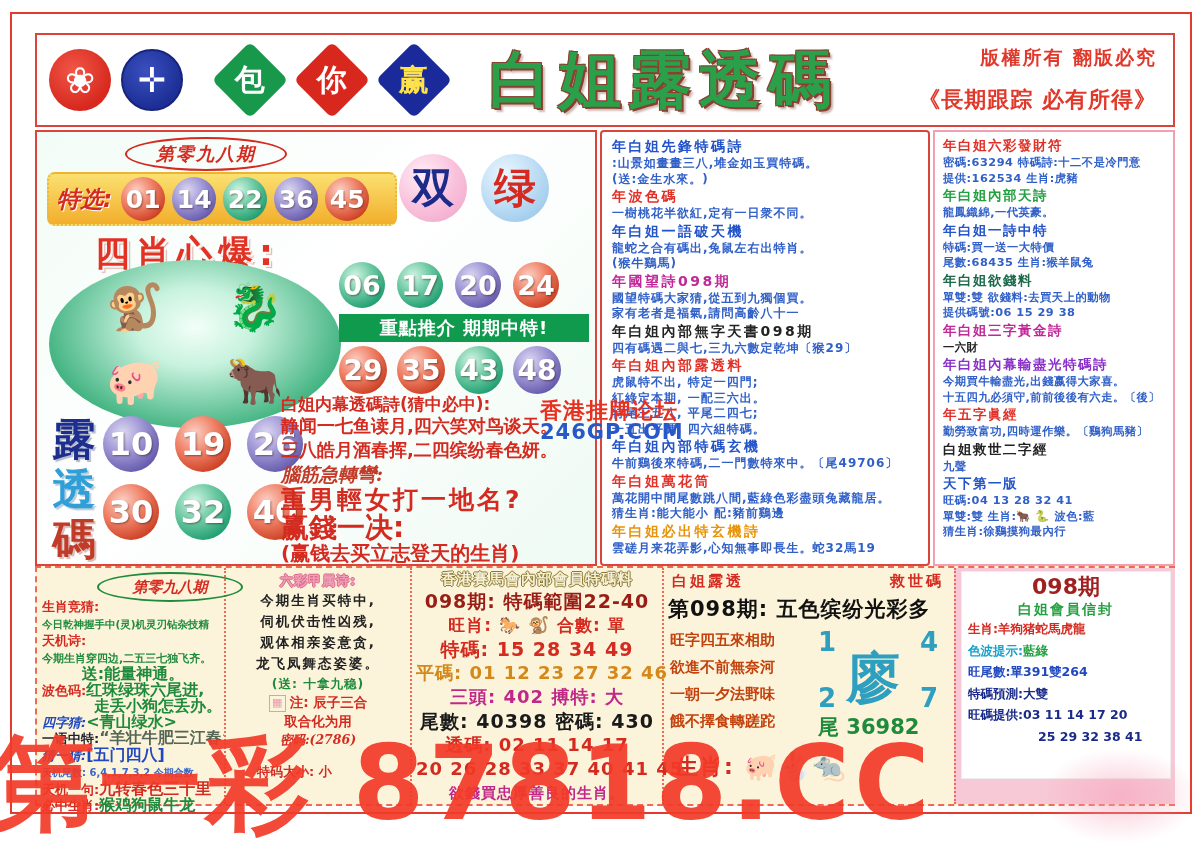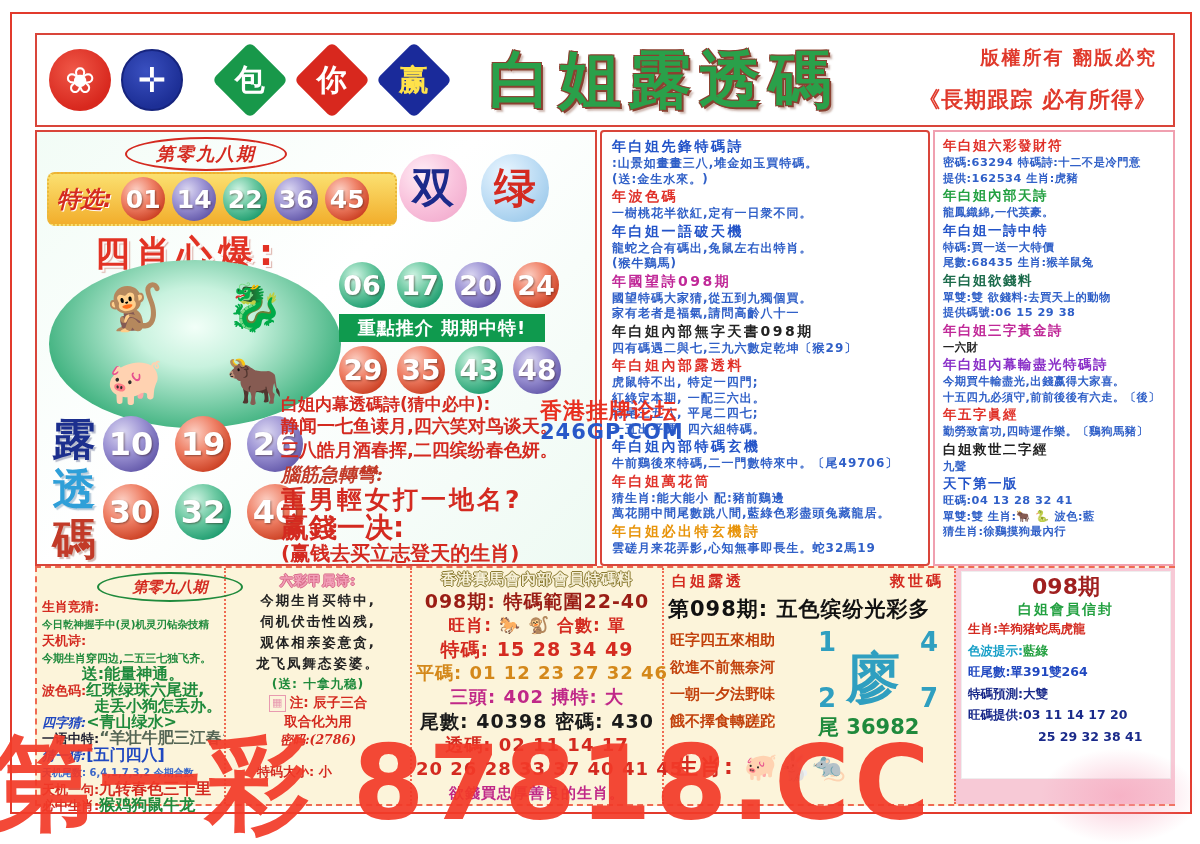--- a/index.html
+++ b/index.html
@@ -48,21 +48,21 @@
             font-size:42px;font-weight:800;}
   .ball-shuang{left:362px;top:22px;background:radial-gradient(circle at 35% 30%,#ffeef6,#f9c2dc 50%,#efa2c8);color:#1c2a8a;}
   .ball-lv{left:444px;top:22px;background:radial-gradient(circle at 35% 30%,#eaf6ff,#bcdcf4 50%,#8cc0e6);color:#d42a20;}
   .sixiao{position:absolute;left:58px;top:98px;font-size:35px;font-weight:800;color:#e23224;letter-spacing:6px;
           text-shadow:2px 2px 0 rgba(255,255,255,.9),3px 3px 1px rgba(160,30,10,.35);white-space:nowrap;}
   .green-ellipse{position:absolute;left:12px;top:128px;width:292px;height:168px;border-radius:50%;
       background:radial-gradient(ellipse at 50% 40%,#f2fff8 0%,#c8f2de 28%,#35ad78 78%,#1d9a62 100%);
       display:grid;grid-template-columns:1fr 1fr;place-items:center;padding:10px 26px;box-sizing:border-box;}
   .green-ellipse span{font-size:46px;line-height:1;}
   .row1-balls{position:absolute;left:302px;top:130px;}
-  .promo-banner{position:absolute;left:302px;top:182px;width:206px;height:28px;background:#0f9a4e;color:#fff;
+  .promo-banner{position:absolute;left:302px;top:182px;width:250px;height:28px;background:#0f9a4e;color:#fff;
       font-weight:800;font-size:18px;display:flex;align-items:center;justify-content:center;letter-spacing:1px;white-space:nowrap;}
   .row2-balls{position:absolute;left:302px;top:214px;}
   .lutou-chars{position:absolute;left:12px;top:282px;width:50px;text-align:center;}
   .lutou-chars div{font-size:43px;font-weight:800;line-height:50px;}
   .lc0{color:#1c2f8e;text-shadow:2px 2px 1px rgba(20,30,90,.3);}
   .lc1{color:#2f9fd8;text-shadow:2px 2px 1px rgba(30,90,140,.3);}
   .lc2{color:#c23a28;text-shadow:2px 2px 1px rgba(120,30,10,.3);}
   .lutou-row1{position:absolute;left:66px;top:284px;}
   .lutou-row2{position:absolute;left:66px;top:352px;}
   .poem-block{position:absolute;left:244px;top:262px;width:314px;color:#d42a20;}
@@ -239,22 +239,22 @@
       <div class="sec-h" style="color: rgb(34, 34, 34);">年白姐內部無字天書098期</div>
       <div class="sec-l">四有碼遇二與七,三九六數定乾坤〔猴29〕</div>
       <div class="sec-h" style="color: rgb(224, 48, 40);">年白姐內部露透料</div>
       <div class="sec-l">虎鼠特不出, 特定一四門;</div>
       <div class="sec-l">紅綠定本期, 一配三六出。</div>
       <div class="sec-l">特尾三五八, 平尾二四七;</div>
       <div class="sec-l">一五出平碼, 四六組特碼。</div>
       <div class="sec-h" style="color: rgb(34, 83, 200);">年白姐內部特碼玄機</div>
       <div class="sec-l">牛前鷄後來特碼,二一門數特來中。〔尾49706〕</div>
       <div class="sec-h" style="color: rgb(224, 48, 40);">年白姐萬花筒</div>
+      <div class="sec-l">萬花開中間尾數跳八間,藍綠色彩盡頭兔藏龍居。</div>
       <div class="sec-l">猜生肖:能大能小 配:豬前鷄邊</div>
-      <div class="sec-l">萬花開中間尾數跳八間,藍綠色彩盡頭兔藏龍居。</div>
       <div class="sec-h" style="color: rgb(232, 148, 10);">年白姐必出特玄機詩</div>
       <div class="sec-l">雲磋月来花弄影,心知無事即長生。蛇32馬19</div>
     </div>
 
   <div class="right-panel">
       <div class="sec-h" style="color: rgb(224, 48, 40);">年白姐六彩發財符</div>
       <div class="sec-l">密碼:63294 特碼詩:十二不是冷門意</div>
       <div class="sec-l">提供:162534 生肖:虎豬</div>
       <div class="sec-h" style="color: rgb(34, 160, 64);">年白姐內部天詩</div>
       <div class="sec-l">龍鳳織綿,一代英豪。</div>

